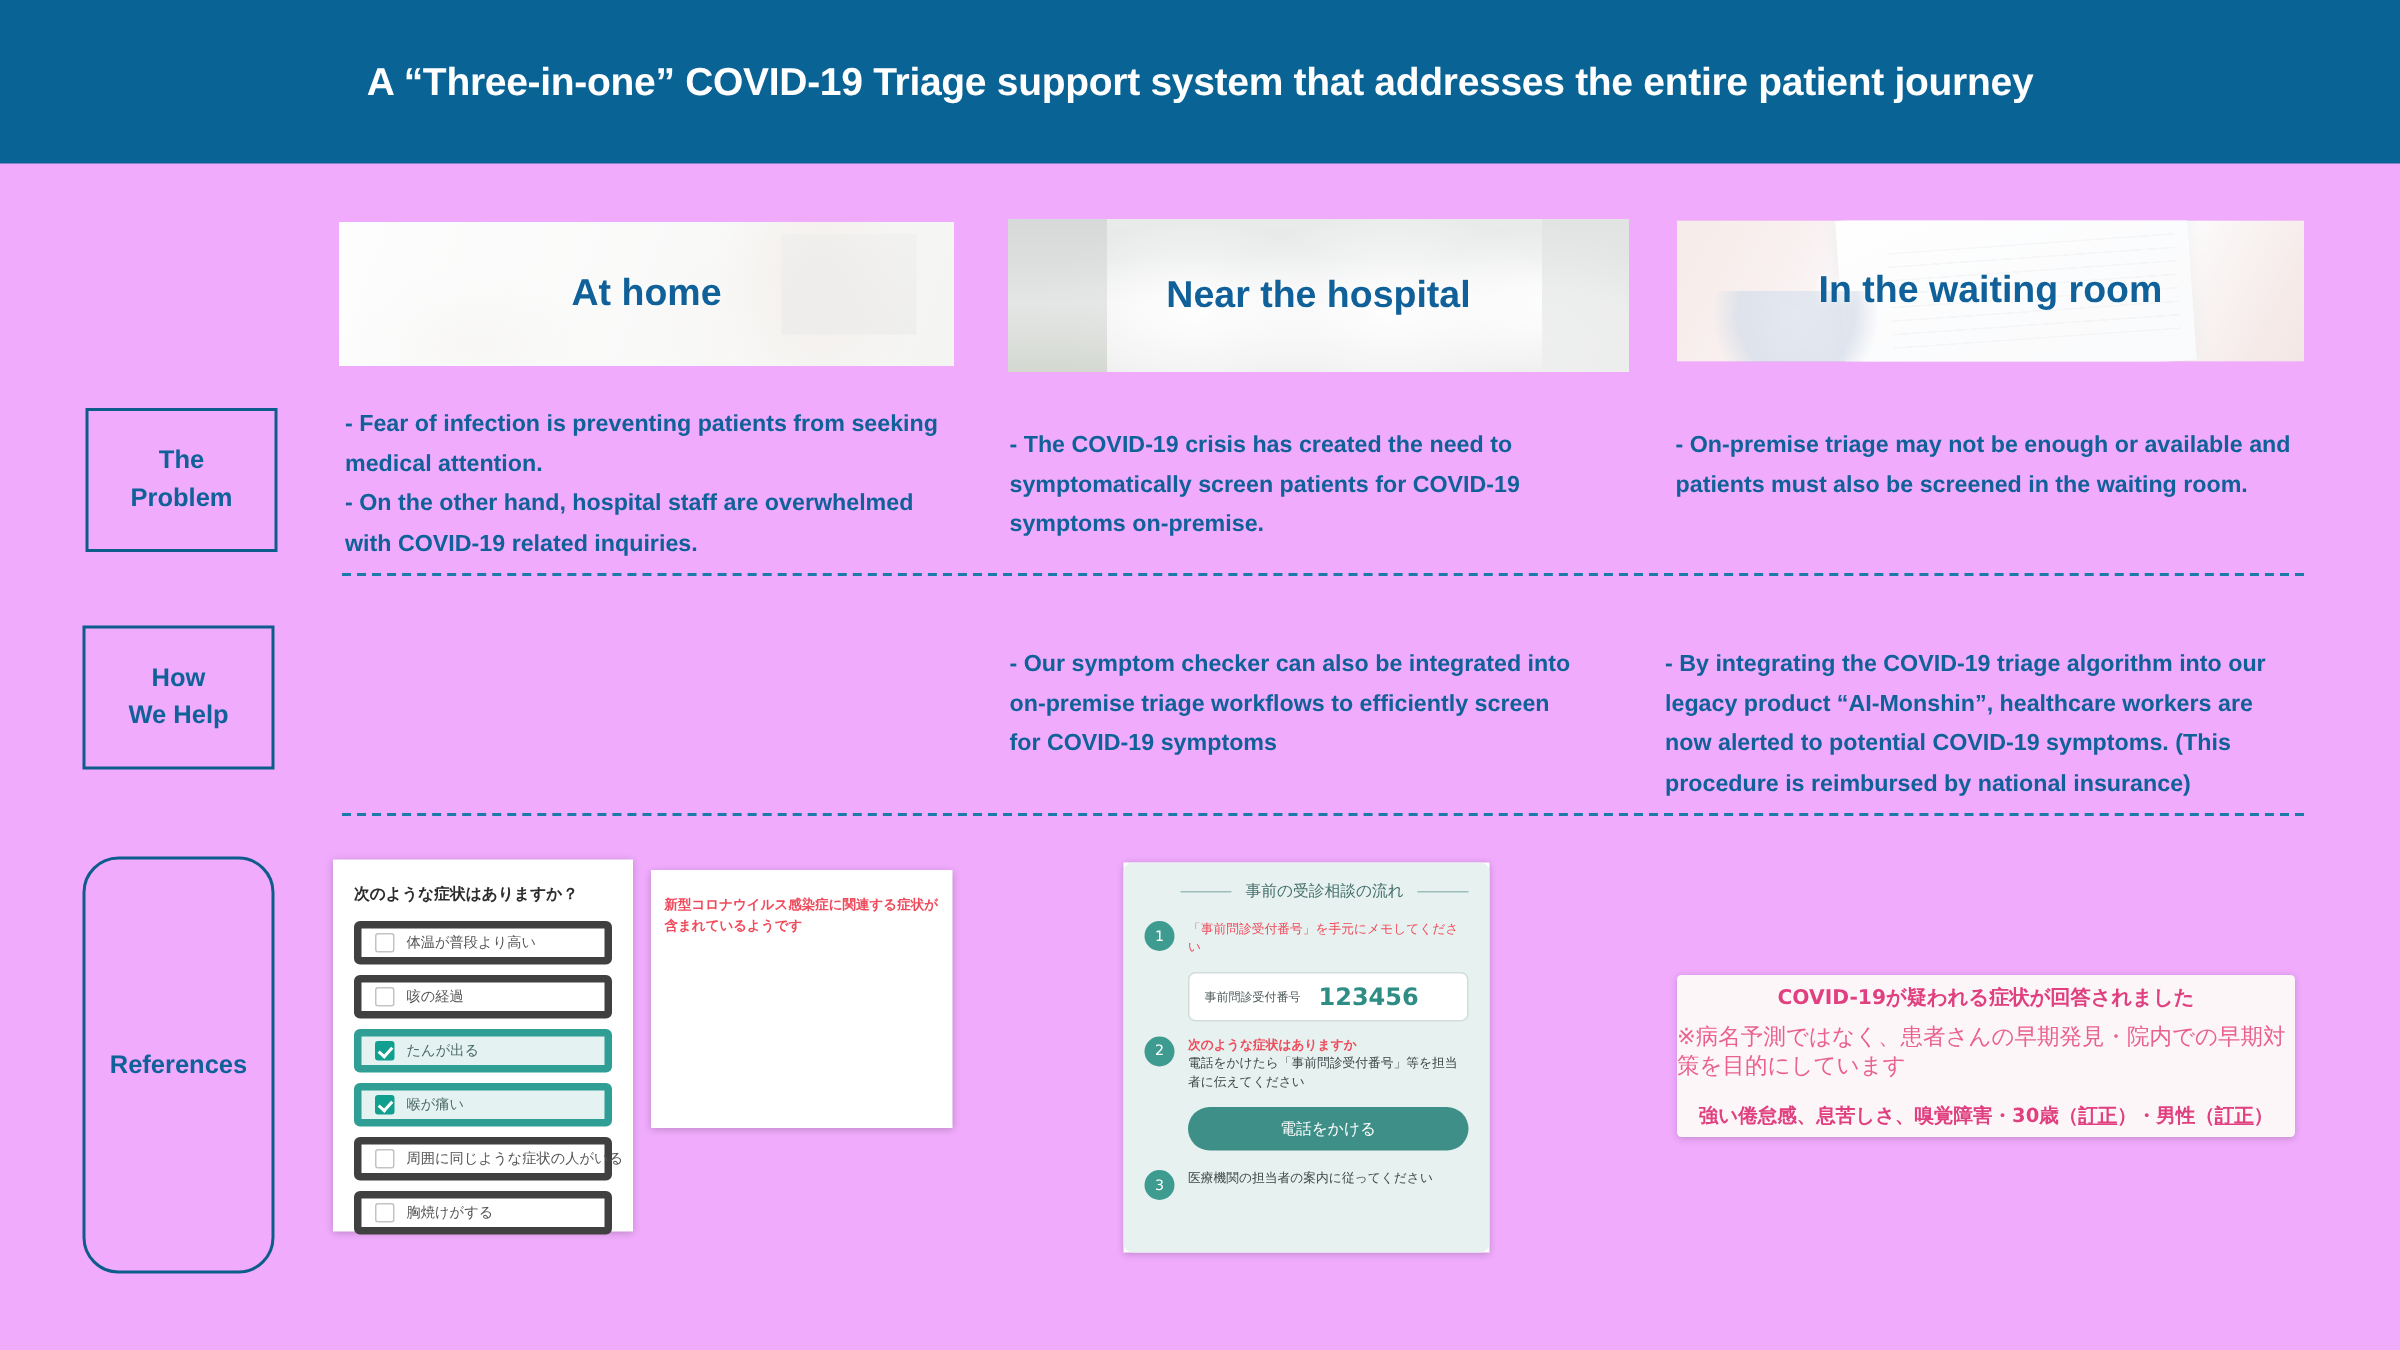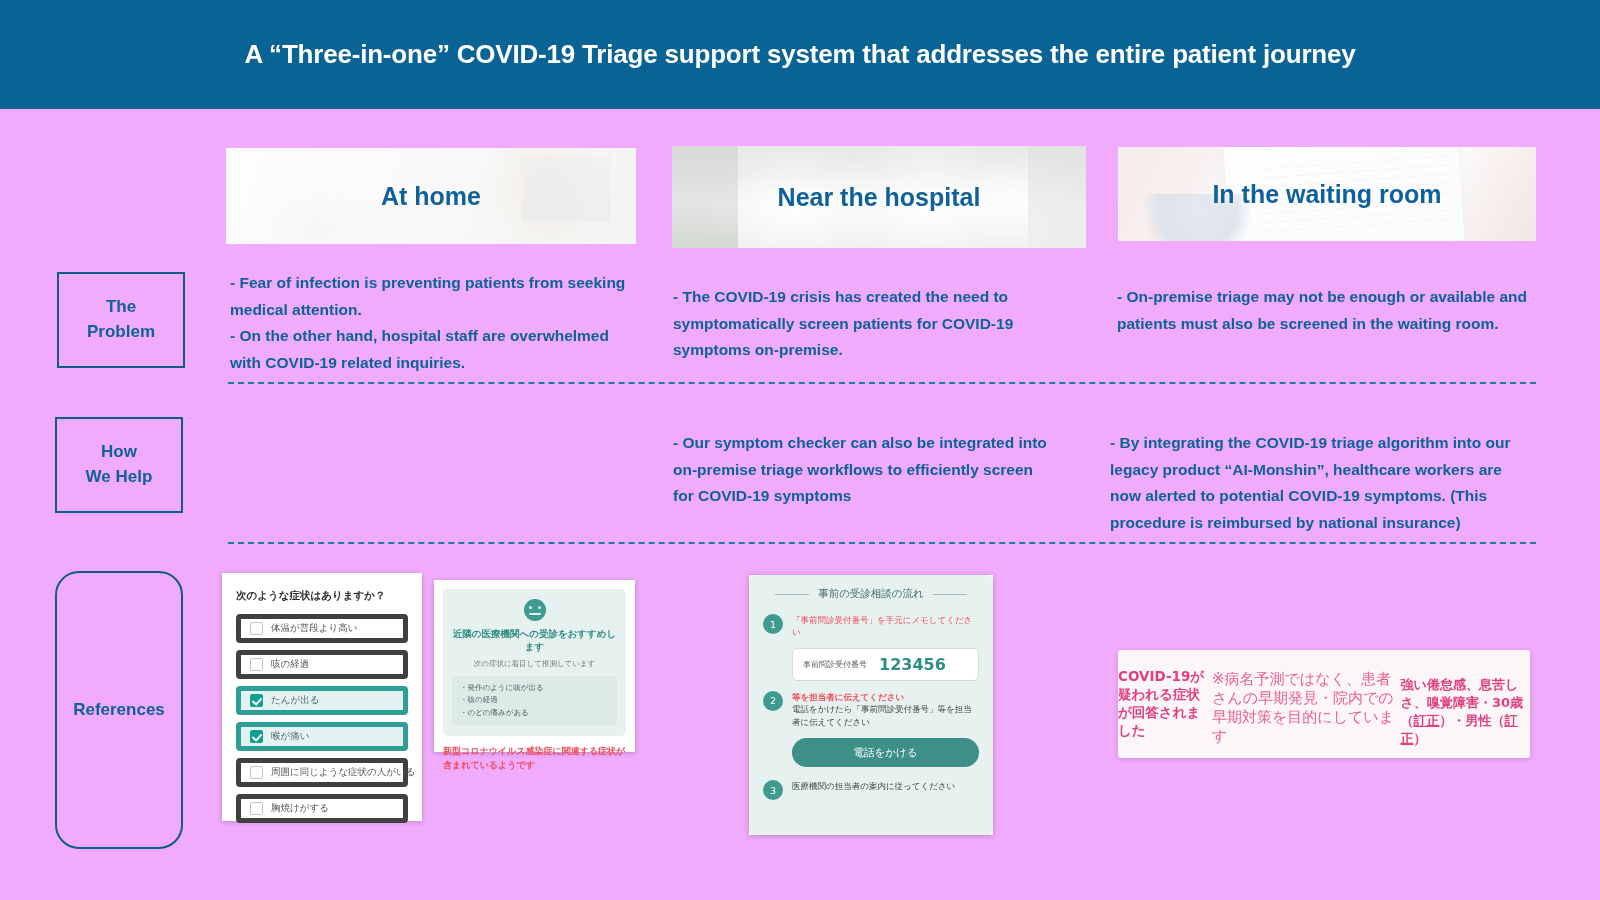--- a/index.html
+++ b/index.html
@@ -156,21 +156,21 @@
     position:absolute; left:5px; bottom:6px; width:12px;height:2px;border-radius:1px;
     background:#e7f2f0; display:block;
   }
   .rec-h{ text-align:center; color:#2e8d84; font-size:9.5px; font-weight:bold; font-family:"DejaVu Sans",sans-serif;}
   .rec-s{ text-align:center; color:#6d7a79; font-size:7.5px; margin-top:5px; font-family:"DejaVu Sans",sans-serif;}
   .rec-list{ background:#dcebe8; border-radius:3px; margin-top:7px; padding:6px 8px; }
   .rec-list div{ color:#4f5e5d; font-size:7.5px; line-height:1.65; font-family:"DejaVu Sans",sans-serif;}
   .rec-warn{ color:#ef4b5c; font-size:9px; font-weight:bold; line-height:1.5; margin-top:9px; font-family:"DejaVu Sans",sans-serif;}
 
   .flow{ background:#e7f2f0; border-radius:6px; padding:12px 14px 14px; height:100%; }
-  .flow-head{ display:flex; align-items:center; justify-content:center; gap:9px; margin-bottom:13px; }
+  .flow-head{ display:flex; align-items:center; justify-content:flex-end; gap:9px; margin-bottom:13px; }
   .flow-head .ln{ width:34px; height:1px; background:#9dbdb8; }
   .flow-head .tx{ color:#46706c; font-size:10.5px; font-family:"DejaVu Sans",sans-serif;}
   .step{ display:flex; gap:9px; margin-bottom:9px; }
   .step .num{
     width:20px;height:20px;border-radius:50%; background:#3e9b90; color:#fff;
     font-size:9.5px; display:flex;align-items:center;justify-content:center; flex:0 0 auto;
     font-family:"DejaVu Sans",sans-serif;
   }
   .step .red{ color:#ef4b5c; font-size:8.5px; line-height:1.45; font-family:"DejaVu Sans",sans-serif;}
   .step .blk{ color:#3b4746; font-size:8.5px; line-height:1.5; font-family:"DejaVu Sans",sans-serif;}
@@ -182,21 +182,21 @@
   .numfield .nv{ color:#2e8d84;font-size:16px;font-weight:bold; font-family:"DejaVu Sans",sans-serif;}
   .callbtn{
     margin:10px 0 0 29px; background:#3e8f88; color:#fff; border-radius:22px;
     height:29px; display:flex;align-items:center;justify-content:center;
     font-size:10.5px; font-family:"DejaVu Sans",sans-serif;
   }
 
   .alert{
     background:#fdf6f9; border-radius:3px;
     box-shadow:0 1px 5px rgba(0,0,0,.17);
-    display:flex;flex-direction:row;align-items:center;justify-content:center;
+    display:flex;flex-direction:column;align-items:center;justify-content:center;
     font-family:"DejaVu Sans",sans-serif;
   }
   .alert .a1{ color:#e0407f; font-size:13.5px; font-weight:bold; }
   .alert .a2{ color:#e9628f; font-size:15px; margin-top:8px; }
   .alert .a3{ color:#e0407f; font-size:13px; font-weight:bold; margin-top:15px; }
   .alert .a3 u{ text-decoration:underline; }
 </style>
 </head>
 <body>
 
@@ -283,32 +283,20 @@
       <span class="box"></span>
       <span class="lbl">周囲に同じような症状の人がいる</span>
     </div>
     <div class="chk">
       <span class="box"></span>
       <span class="lbl">胸焼けがする</span>
     </div>
   </div>
 
   <div class="mock" style="left:434px; top:580px; width:201px; height:172px; padding:9px 9px 0;">
-    <div class="rec-card">
-      <div class="rec-face">
-          <span></span>
-        </div>
-      <div class="rec-h">近隣の医療機関への受診をおすすめします</div>
-      <div class="rec-s">次の症状に着目して推測しています</div>
-      <div class="rec-list">
-        <div>・発作のように咳が出る</div>
-        <div>・咳の経過</div>
-        <div>・のどの痛みがある</div>
-      </div>
-    </div>
     <div class="rec-warn">新型コロナウイルス感染症に関連する症状が含まれているようです</div>
   </div>
 
   <div class="mock" style="left:749px; top:575px; width:244px; height:260px; padding:0;">
     <div class="flow">
       <div class="flow-head">
         <span class="ln"></span>
         <span class="tx">事前の受診相談の流れ</span>
         <span class="ln"></span>
       </div>
@@ -318,21 +306,21 @@
         <span class="red">「事前問診受付番号」を手元にメモしてください</span>
       </div>
       <div class="numfield">
         <span class="nl">事前問診受付番号</span>
         <span class="nv">123456</span>
       </div>
 
       <div class="step" style="margin-top:10px;">
         <span class="num">2</span>
         <span>
-          <span class="red" style="display:block;font-weight:bold;">等を担当者に伝えてください</span>
+          <span class="red" style="display:block;font-weight:bold;">次のような症状はありますか</span>
           <span class="blk" style="display:block;">電話をかけたら「事前問診受付番号」等を担当者に伝えてください</span>
         </span>
       </div>
       <div class="callbtn">電話をかける</div>
 
       <div class="step" style="margin-top:13px;">
         <span class="num">3</span>
         <span class="blk">医療機関の担当者の案内に従ってください</span>
       </div>
     </div>

